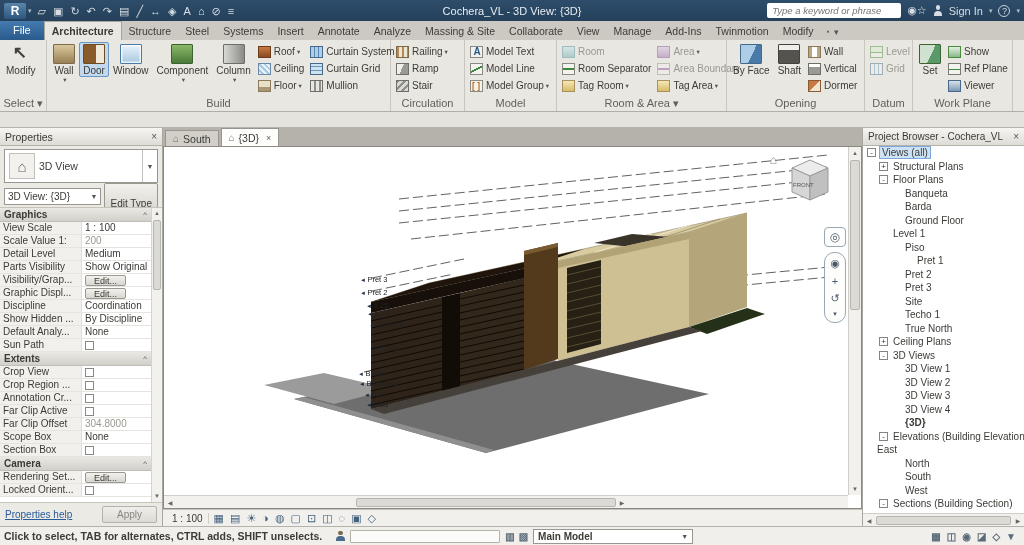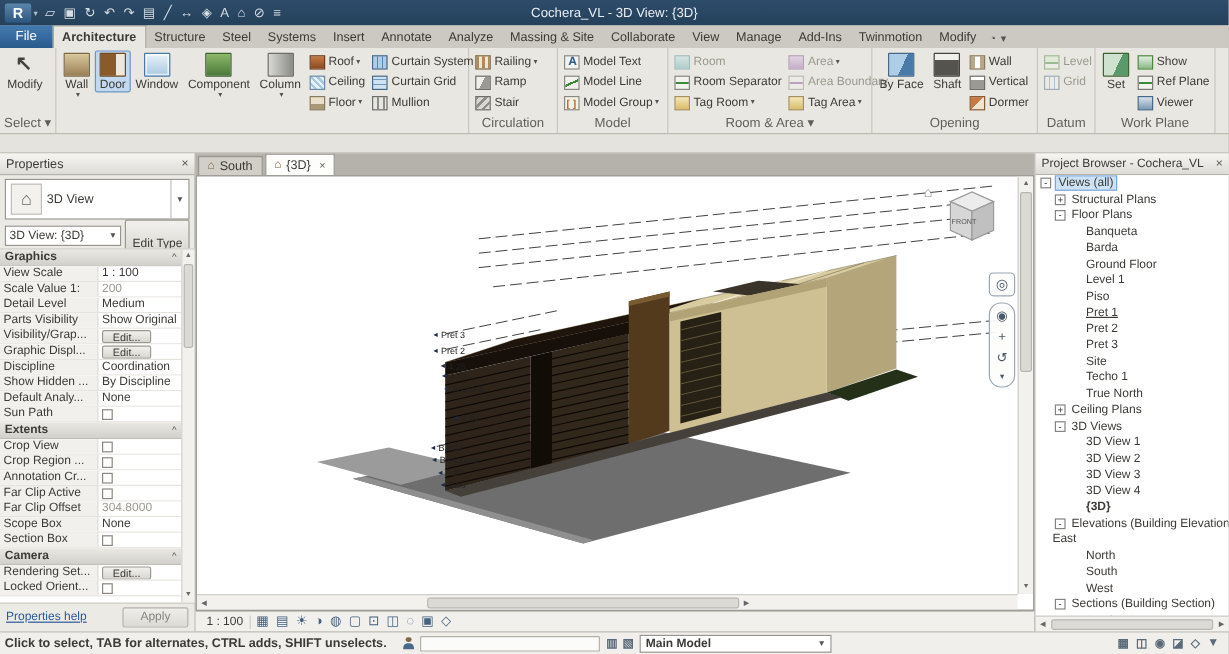--- a/index.html
+++ b/index.html
@@ -221,20 +221,31 @@
         <span class="qi" data-name="print-icon">▤</span>
         <span class="qi" data-name="measure-icon">╱</span>
         <span class="qi" data-name="aligned-dimension-icon">↔</span>
         <span class="qi" data-name="tag-by-category-icon">◈</span>
         <span class="qi" data-name="text-icon">A</span>
         <span class="qi" data-name="default-3d-view-icon">⌂</span>
         <span class="qi" data-name="section-icon">⊘</span>
         <span class="qi" data-name="thin-lines-icon">≡</span>
       </span>
     <div class="tb-title" data-name="window-title">Cochera_VL - 3D View: {3D}</div>
+    <div class="tb-right" data-name="infocenter">
+      <span class="searchbox" data-name="keyword-search">
+        <input data-name="search-input" placeholder="Type a keyword or phrase" style="">
+      </span>
+      <span class="tbi" id="tb-right-icons"><span class="tbi" data-name="search-icon">◉</span><span class="tbi" data-name="favorites-star-icon">☆</span></span>
+      <span class="person" data-name="signin-person-icon"></span>
+      <span data-name="sign-in-button">Sign In</span>
+      <span class="smallarr" data-name="sign-in-arrow-icon">▾</span>
+      <span class="helpc" data-name="help-icon">?</span>
+      <span class="smallarr" data-name="help-menu-arrow-icon">▾</span>
+    </div>
   </div>
 
   <div class="tabrow" data-name="ribbon-tab-bar">
     <div class="filetab" data-name="file-tab">File</div>
     <div id="rtabs" data-name="ribbon-tabs">
         <div class="rtab active" data-name="tab-architecture">Architecture</div>
         <div class="rtab" data-name="tab-structure">Structure</div>
         <div class="rtab" data-name="tab-steel">Steel</div>
         <div class="rtab" data-name="tab-systems">Systems</div>
         <div class="rtab" data-name="tab-insert">Insert</div>
@@ -317,20 +328,21 @@
             <div class="sbtn" data-name="curtain-grid-button">
               <span class="sic" data-name="curtain-grid-icon"></span>
               <span data-name="button-label">Curtain Grid</span>
             </div>
             <div class="sbtn" data-name="mullion-button">
               <span class="sic" data-name="mullion-icon"></span>
               <span data-name="button-label">Mullion</span>
             </div>
           </div>
       </div>
+      <div class="plabel" data-name="panel-label-build">Build</div>
     </div>
     <div class="panel" style="width:74px" data-name="panel-circulation">
       <div class="pbody">
           <div class="col">
             <div class="sbtn" data-name="railing-button">
               <span class="sic" data-name="railing-icon"></span>
               <span data-name="button-label">Railing</span>
               <span class="arr" data-name="dropdown-arrow-icon">▾</span>
             </div>
             <div class="sbtn" data-name="ramp-button">
@@ -826,29 +838,29 @@
             <span class="tlab" data-name="tree-item-label">Banqueta</span>
           </div>
           <div class="trow" data-name="tree-item-barda" style="padding-left: 28px;">
             <span class="tspacer" data-name="tree-indent"></span>
             <span class="tlab" data-name="tree-item-label">Barda</span>
           </div>
           <div class="trow" data-name="tree-item-ground-floor" style="padding-left: 28px;">
             <span class="tspacer" data-name="tree-indent"></span>
             <span class="tlab" data-name="tree-item-label">Ground Floor</span>
           </div>
-          <div class="trow" data-name="tree-item-level-1" style="padding-left: 28px;">
+          <div class="trow" data-name="tree-item-level-1" style="padding-left: 16px;">
             <span class="tspacer" data-name="tree-indent"></span>
             <span class="tlab" data-name="tree-item-label">Level 1</span>
           </div>
           <div class="trow" data-name="tree-item-piso" style="padding-left: 28px;">
             <span class="tspacer" data-name="tree-indent"></span>
             <span class="tlab" data-name="tree-item-label">Piso</span>
           </div>
-          <div class="trow" data-name="tree-item-pret-1" style="padding-left: 28px; text-decoration: underline;">
+          <div class="trow" data-name="tree-item-pret-1" style="padding-left: 40px;">
             <span class="tspacer" data-name="tree-indent"></span>
             <span class="tlab" data-name="tree-item-label">Pret 1</span>
           </div>
           <div class="trow" data-name="tree-item-pret-2" style="padding-left: 28px;">
             <span class="tspacer" data-name="tree-indent"></span>
             <span class="tlab" data-name="tree-item-label">Pret 2</span>
           </div>
           <div class="trow" data-name="tree-item-pret-3" style="padding-left: 28px;">
             <span class="tspacer" data-name="tree-indent"></span>
             <span class="tlab" data-name="tree-item-label">Pret 3</span>

